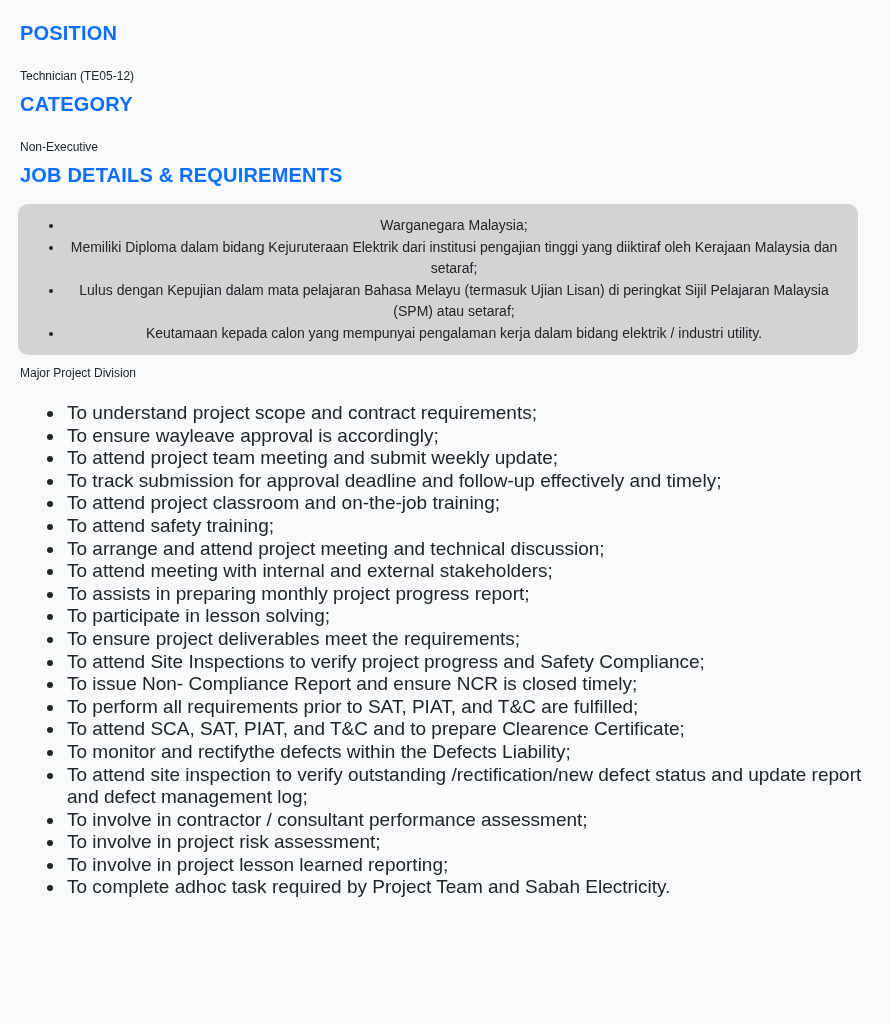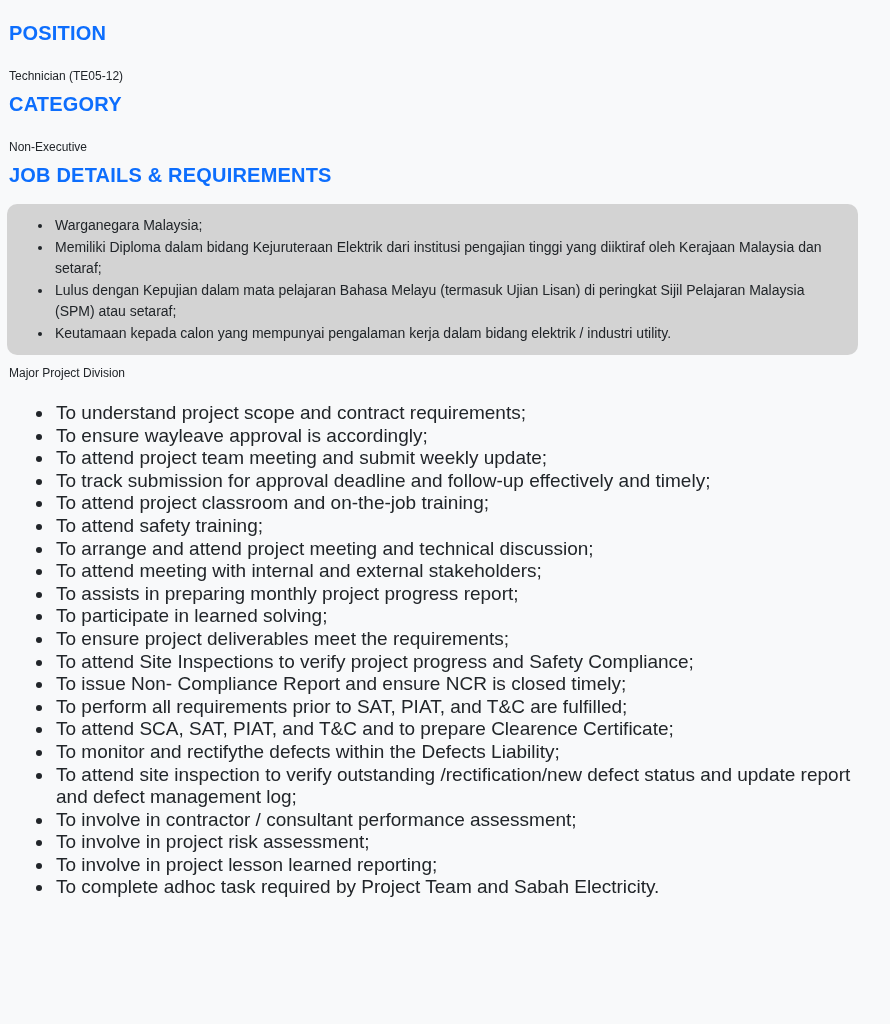--- a/index.html
+++ b/index.html
@@ -16,21 +16,21 @@
   }
   body {
     width: 890px;
     min-height: 1024px;
     font-family: "Liberation Sans", "DejaVu Sans", sans-serif;
     color: var(--text);
     overflow-x: hidden;
   }
   .page {
     width: 890px;
-    padding: 16px 12px 20px 9px;
+    padding: 16px 12px 20px 20px;
   }
   h2.section-heading {
     color: var(--accent);
     font-size: 20px;
     line-height: 1.15;
     font-weight: 700;
     letter-spacing: 0.2px;
     margin: 6px 0 21px 0;
   }
   p.section-value {
@@ -41,20 +41,21 @@
   .req-box {
     background: var(--box-bg);
     border-radius: 10px;
     margin: -4px 20px 8px -2px;
     padding: 11px 16px;
   }
   .req-box ul {
     margin: 0;
     padding: 0 0 0 30px;
     list-style: disc;
+    text-align: center;
   }
   .req-box li {
     font-size: 14px;
     line-height: 21.5px;
     padding-left: 2px;
   }
   h2.section-heading.after-box {
     margin-top: 12px;
   }
   ul.resp-list {
@@ -96,21 +97,21 @@
   <ul class="resp-list">
       <li>To understand project scope and contract requirements;</li>
       <li>To ensure wayleave approval is accordingly;</li>
       <li>To attend project team meeting and submit weekly update;</li>
       <li>To track submission for approval deadline and follow-up effectively and timely;</li>
       <li>To attend project classroom and on-the-job training;</li>
       <li>To attend safety training;</li>
       <li>To arrange and attend project meeting and technical discussion;</li>
       <li>To attend meeting with internal and external stakeholders;</li>
       <li>To assists in preparing monthly project progress report;</li>
-      <li>To participate in learned solving;</li>
+      <li>To participate in lesson solving;</li>
       <li>To ensure project deliverables meet the requirements;</li>
       <li>To attend Site Inspections to verify project progress and Safety Compliance;</li>
       <li>To issue Non- Compliance Report and ensure NCR is closed timely;</li>
       <li>To perform all requirements prior to SAT, PIAT, and T&amp;C are fulfilled;</li>
       <li>To attend SCA, SAT, PIAT, and T&amp;C and to prepare Clearence Certificate;</li>
       <li>To monitor and rectifythe defects within the Defects Liability;</li>
       <li>To attend site inspection to verify outstanding /rectification/new defect status and update report and defect management log;</li>
       <li>To involve in contractor / consultant performance assessment;</li>
       <li>To involve in project risk assessment;</li>
       <li>To involve in project lesson learned reporting;</li>

